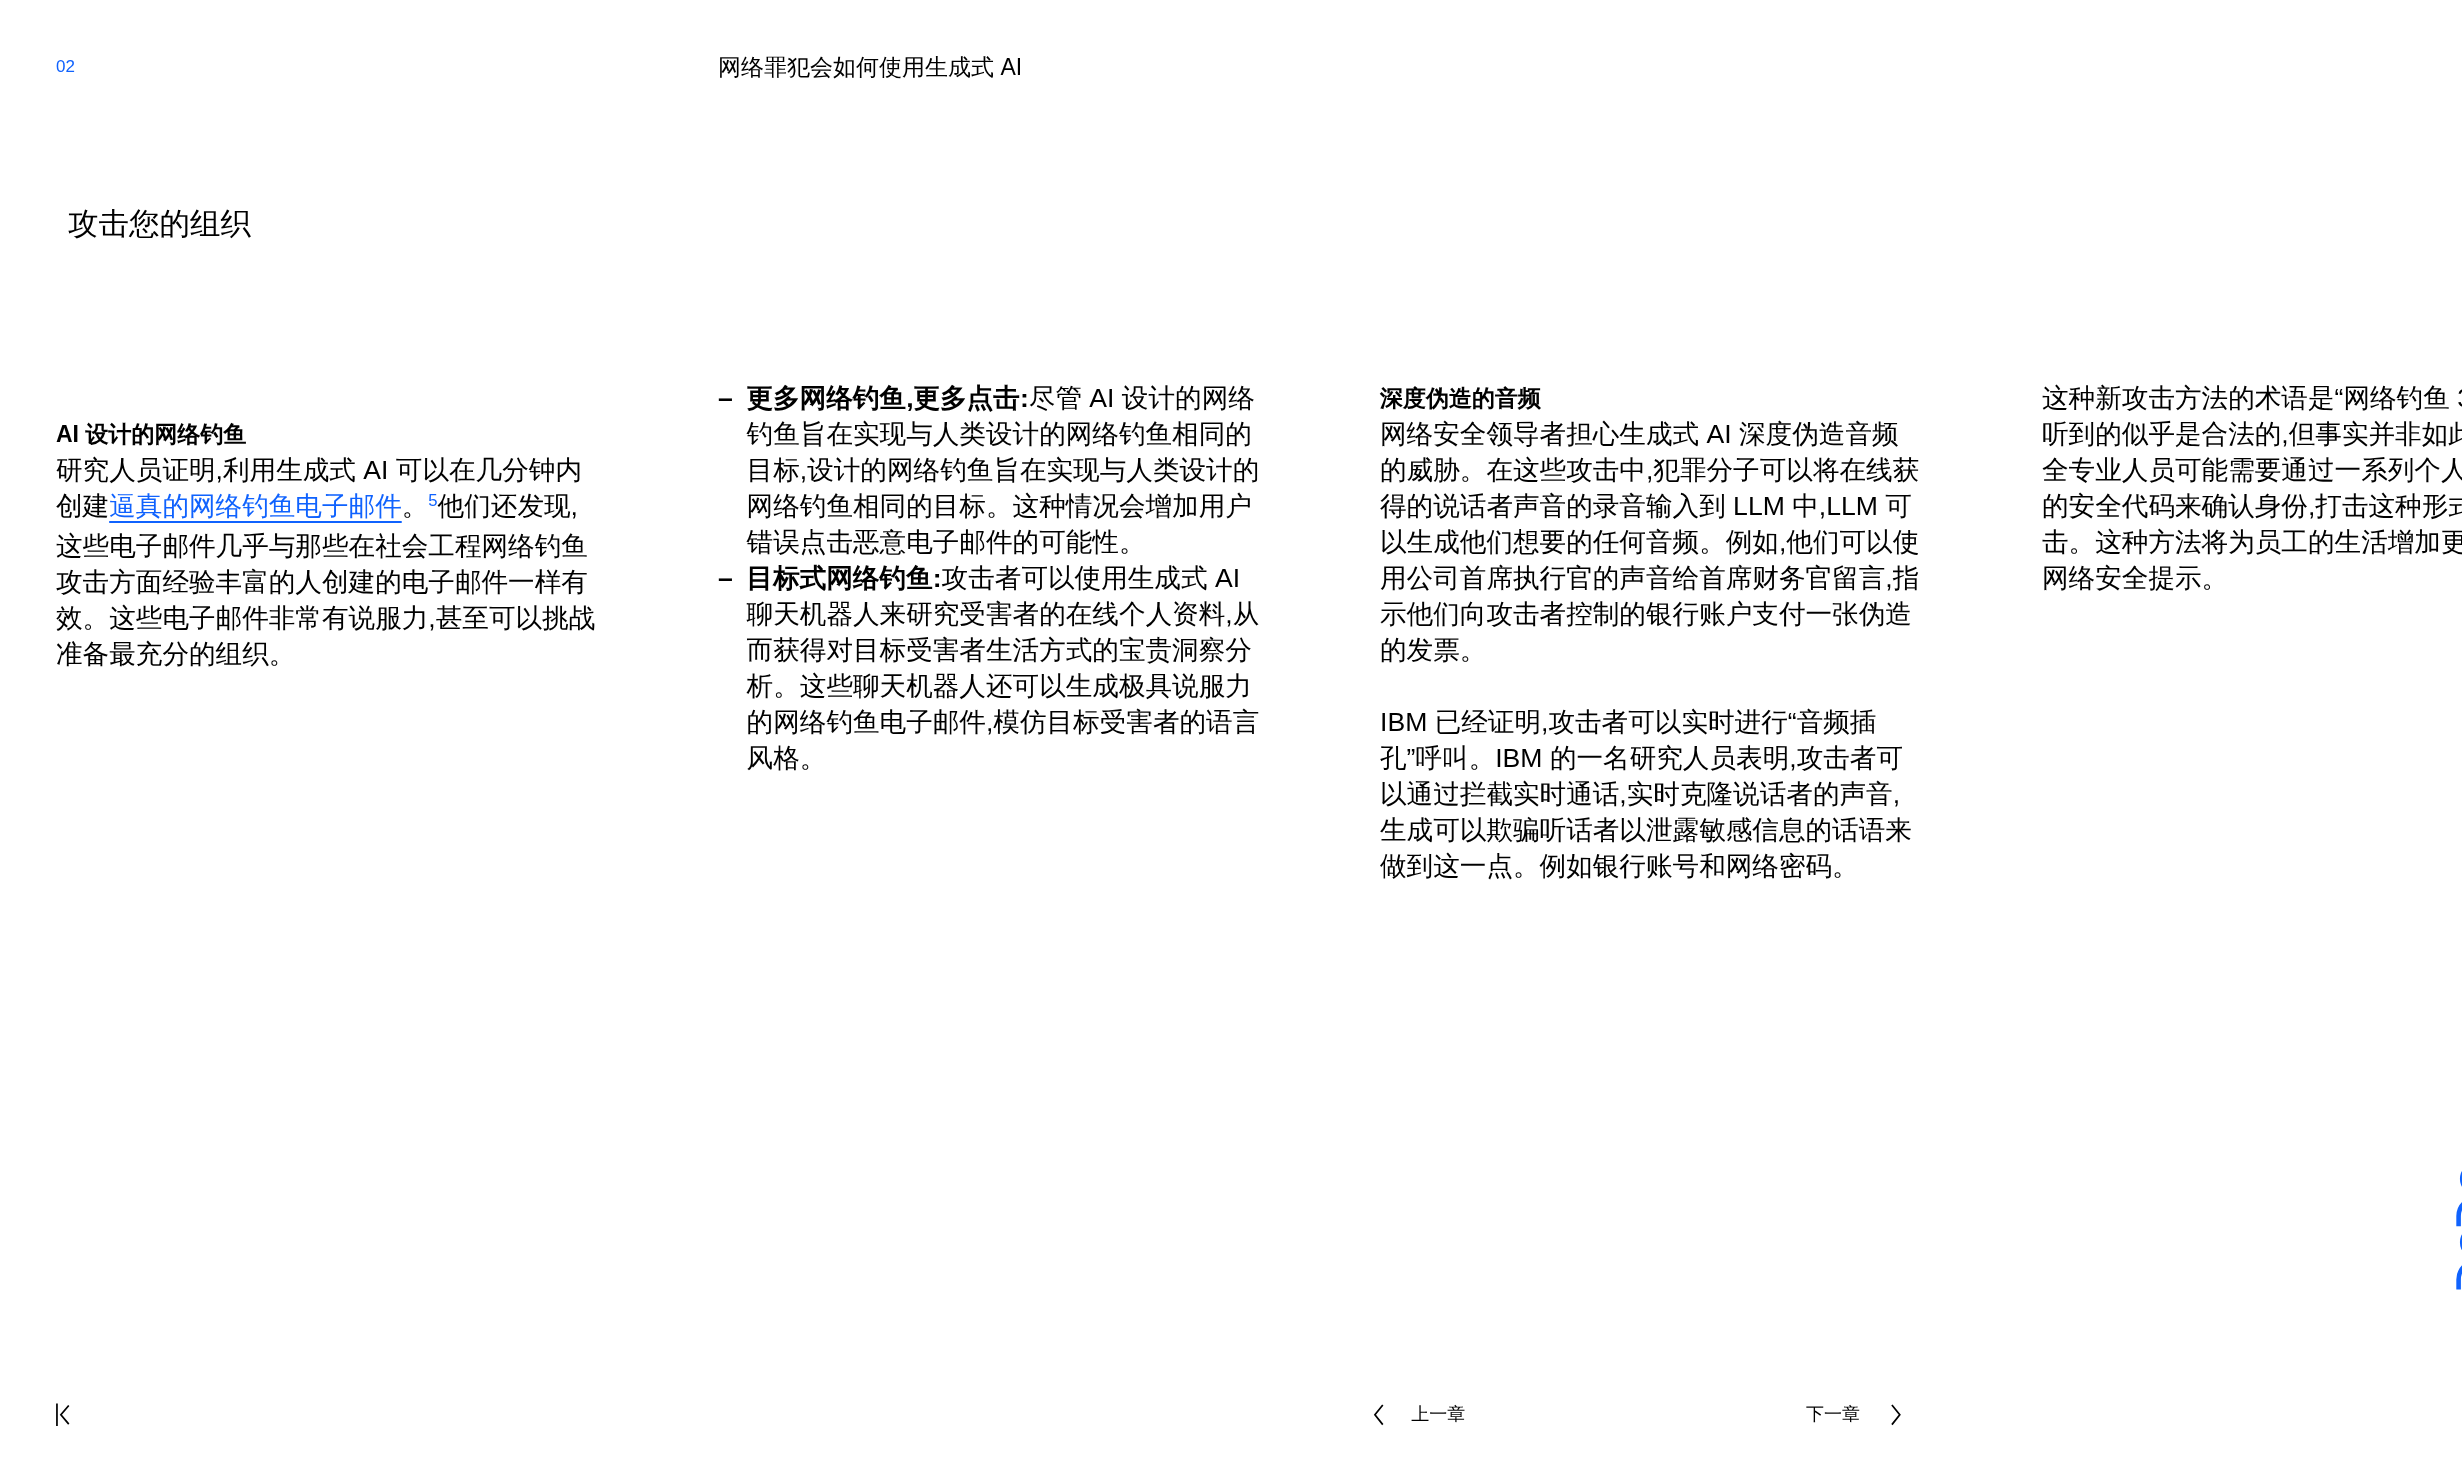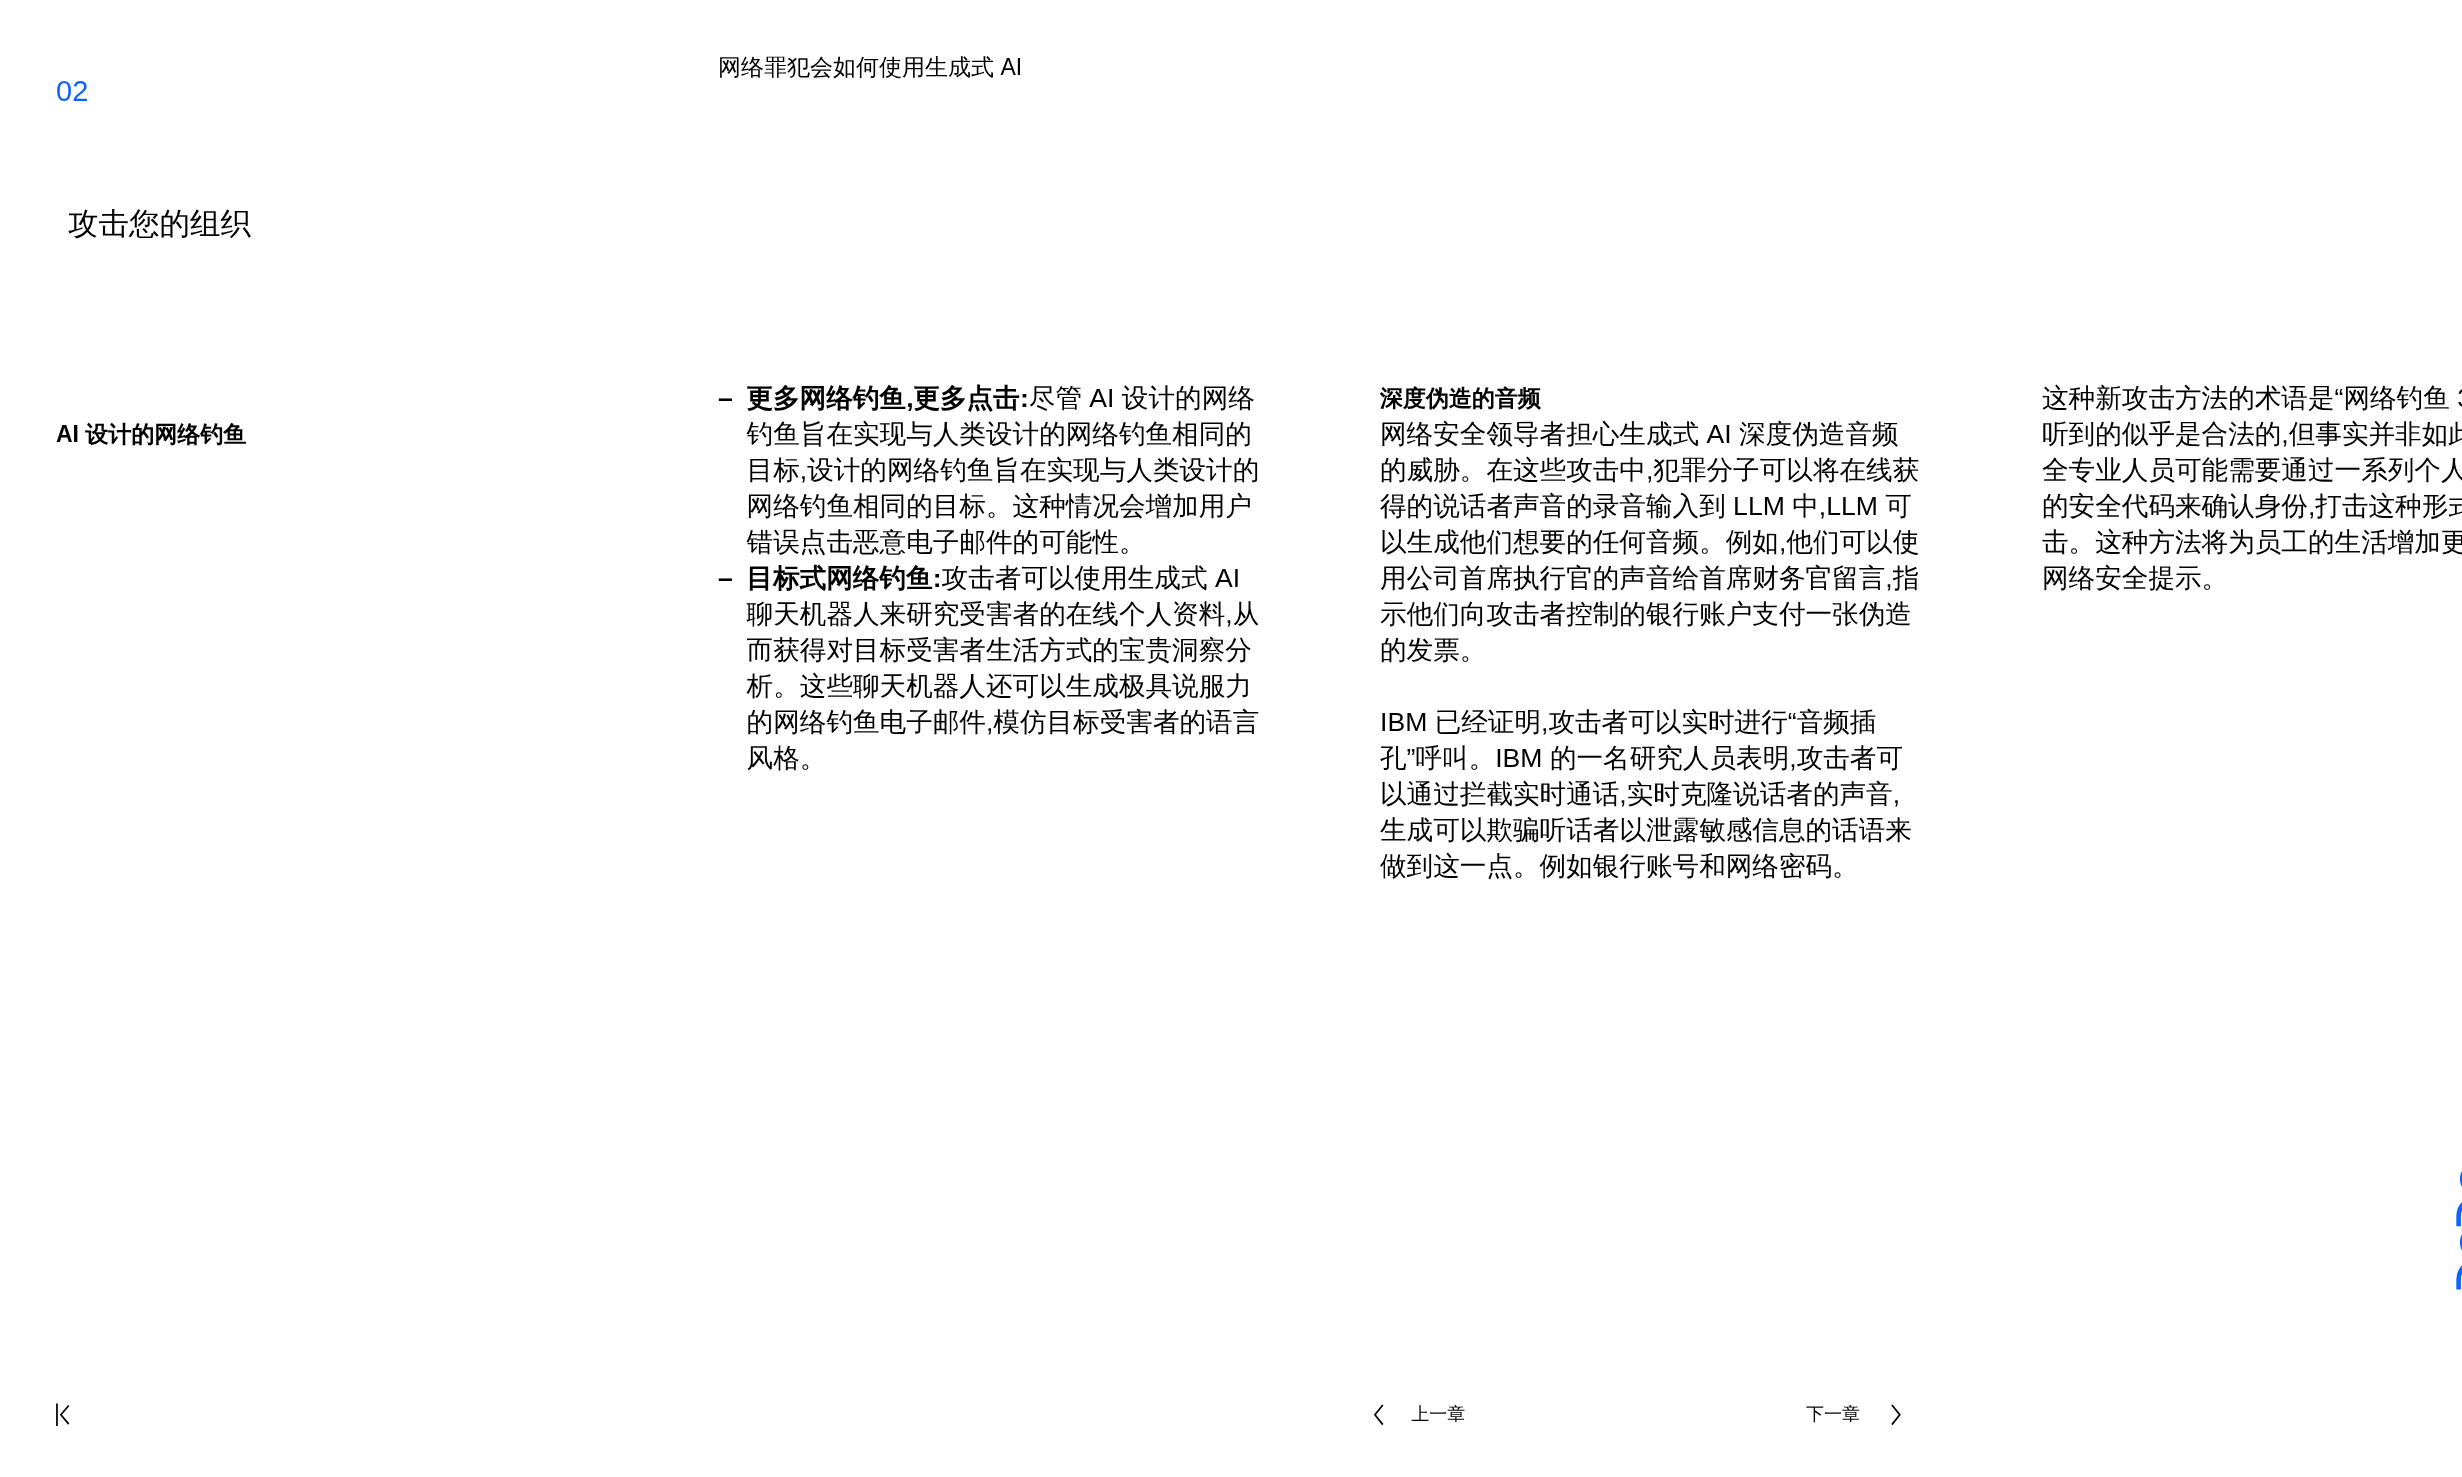--- a/index.html
+++ b/index.html
@@ -13,21 +13,21 @@
     width:2626px;height:1477px;
     background:var(--bg);
     color:var(--ink);
     font-family:"Liberation Sans","DejaVu Sans",sans-serif;
   }
   .page{position:relative;width:2626px;height:1477px;overflow:hidden;background:var(--bg);}
 
   
   .section-number{
     position:absolute;left:56px;top:49px;
-    font-size:29px;line-height:36px;color:var(--blue);margin-top:24px;
+    font-size:17px;line-height:36px;color:var(--blue);
   }
   .header-title{
     position:absolute;left:718px;top:49px;
     font-size:23px;line-height:36px;color:var(--ink);
   }
 
   
   .page-title{
     position:absolute;left:56px;top:193px;margin:12px;
     font-size:30.5px;line-height:36px;font-weight:300;color:var(--ink);
@@ -85,20 +85,21 @@
 
   <span class="section-number">02</span>
   <span class="header-title">网络罪犯会如何使用生成式 AI</span>
 
   <h1 class="page-title">攻击您的组织</h1>
 
   <main class="columns">
 
     <section class="col">
       <h3 class="gap">AI 设计的网络钓鱼</h3>
+      <p><span>研究人员证明,利用生成式 AI 可以在几分钟内创建</span><span class="link">逼真的网络钓鱼电子邮件</span><span>。</span><span class="sup">5</span><span>他们还发现,这些电子邮件几乎与那些在社会工程网络钓鱼攻击方面经验丰富的人创建的电子邮件一样有效。这些电子邮件非常有说服力,甚至可以挑战准备最充分的组织。</span></p>
     </section>
 
     <section class="col">
       <div class="bullet-item">
         <span class="bullet-dash">–</span>
         <p><span class="b">更多网络钓鱼,更多点击:</span><span>尽管 AI 设计的网络钓鱼旨在实现与人类设计的网络钓鱼相同的目标,设计的网络钓鱼旨在实现与人类设计的网络钓鱼相同的目标。这种情况会增加用户错误点击恶意电子邮件的可能性。</span></p>
       </div>
       <div class="bullet-item">
         <span class="bullet-dash">–</span>
         <p><span class="b">目标式网络钓鱼:</span><span>攻击者可以使用生成式 AI 聊天机器人来研究受害者的在线个人资料,从而获得对目标受害者生活方式的宝贵洞察分析。这些聊天机器人还可以生成极具说服力的网络钓鱼电子邮件,模仿目标受害者的语言风格。</span></p>

